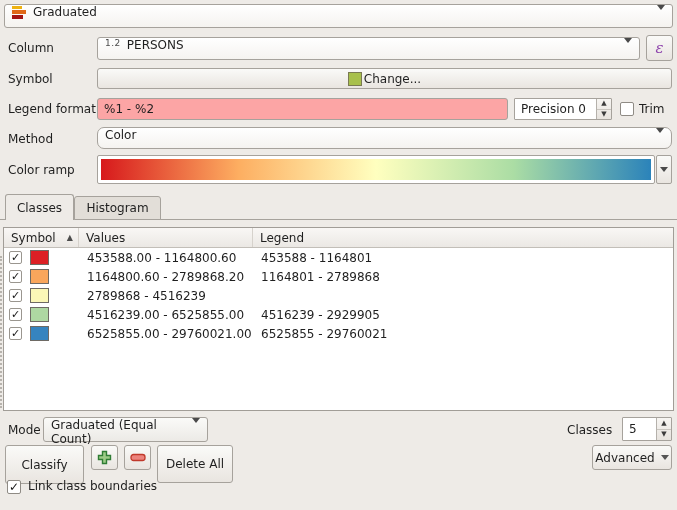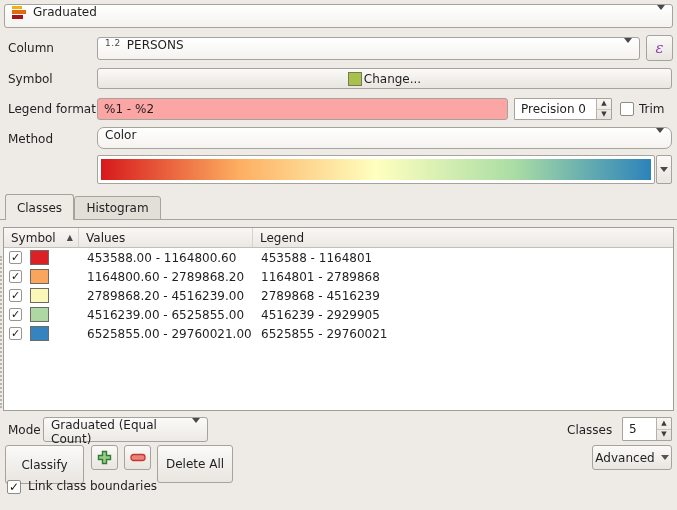--- a/index.html
+++ b/index.html
@@ -121,20 +121,21 @@
   </div>
   <span class="checkbox" style="left:620px; top:102px;" id="trim-check"></span>
   <span class="row-label" style="left:639px; top:101px; height:16px; line-height:16px;">Trim</span>
 
   <div class="row-label" style="top:127px;">Method</div>
   <div class="combo" style="left:97px; top:127px; width:575px; height:22px;border-radius:7px;">
     <span class="flex">Color</span>
     <span class="tri-down"></span>
   </div>
 
+  <div class="row-label" style="top:158px;">Color ramp</div>
   <div class="ramp-frame">
     <div class="ramp-grad" id="ramp-grad" style="background: linear-gradient(to right, rgb(215, 25, 28), rgb(253, 174, 97), rgb(255, 255, 191), rgb(171, 221, 164), rgb(43, 131, 186));"></div>
   </div>
   <div class="ramp-arrow">
     <span class="tri-down"></span>
   </div>
 
   <div class="tabline"></div>
   <div class="tab active">
     <span>Classes</span>
@@ -173,21 +174,20 @@
     </div>
     <div class="tcell-val">1164800.60 - 2789868.20</div>
     <div class="tcell-leg">1164801 - 2789868</div>
   </div>
 
   <div class="trow">
     <div class="tcell-sym">
       <span class="row-check">✓</span>
       <span class="swatch" style="background: rgb(251, 247, 183);"></span>
     </div>
-    <div class="tcell-val">2789868.20 - 4516239.00</div>
     <div class="tcell-leg">2789868 - 4516239</div>
   </div>
 
   <div class="trow">
     <div class="tcell-sym">
       <span class="row-check">✓</span>
       <span class="swatch" style="background: rgb(174, 216, 162);"></span>
     </div>
     <div class="tcell-val">4516239.00 - 6525855.00</div>
     <div class="tcell-leg">4516239 - 2929905</div>

